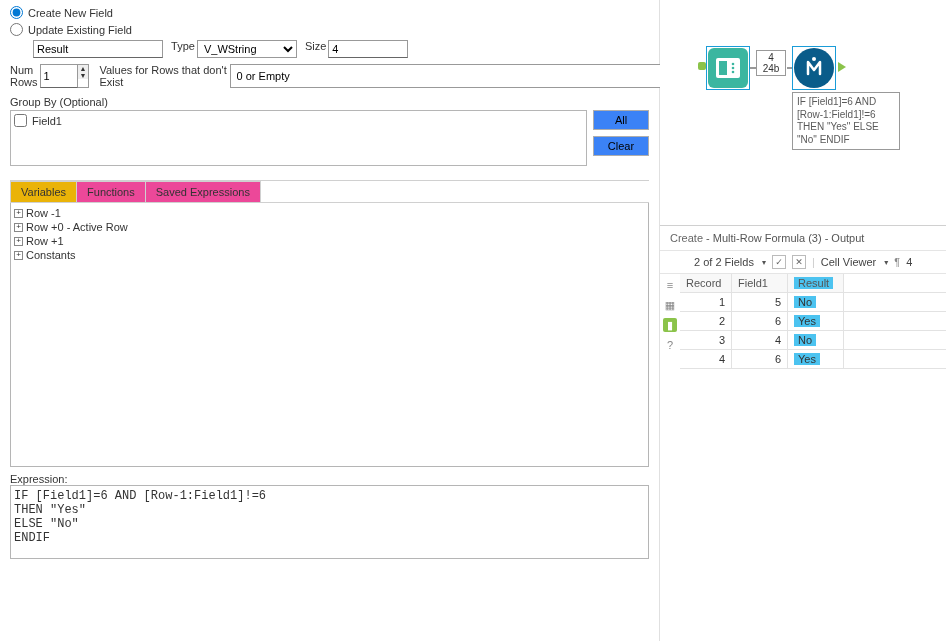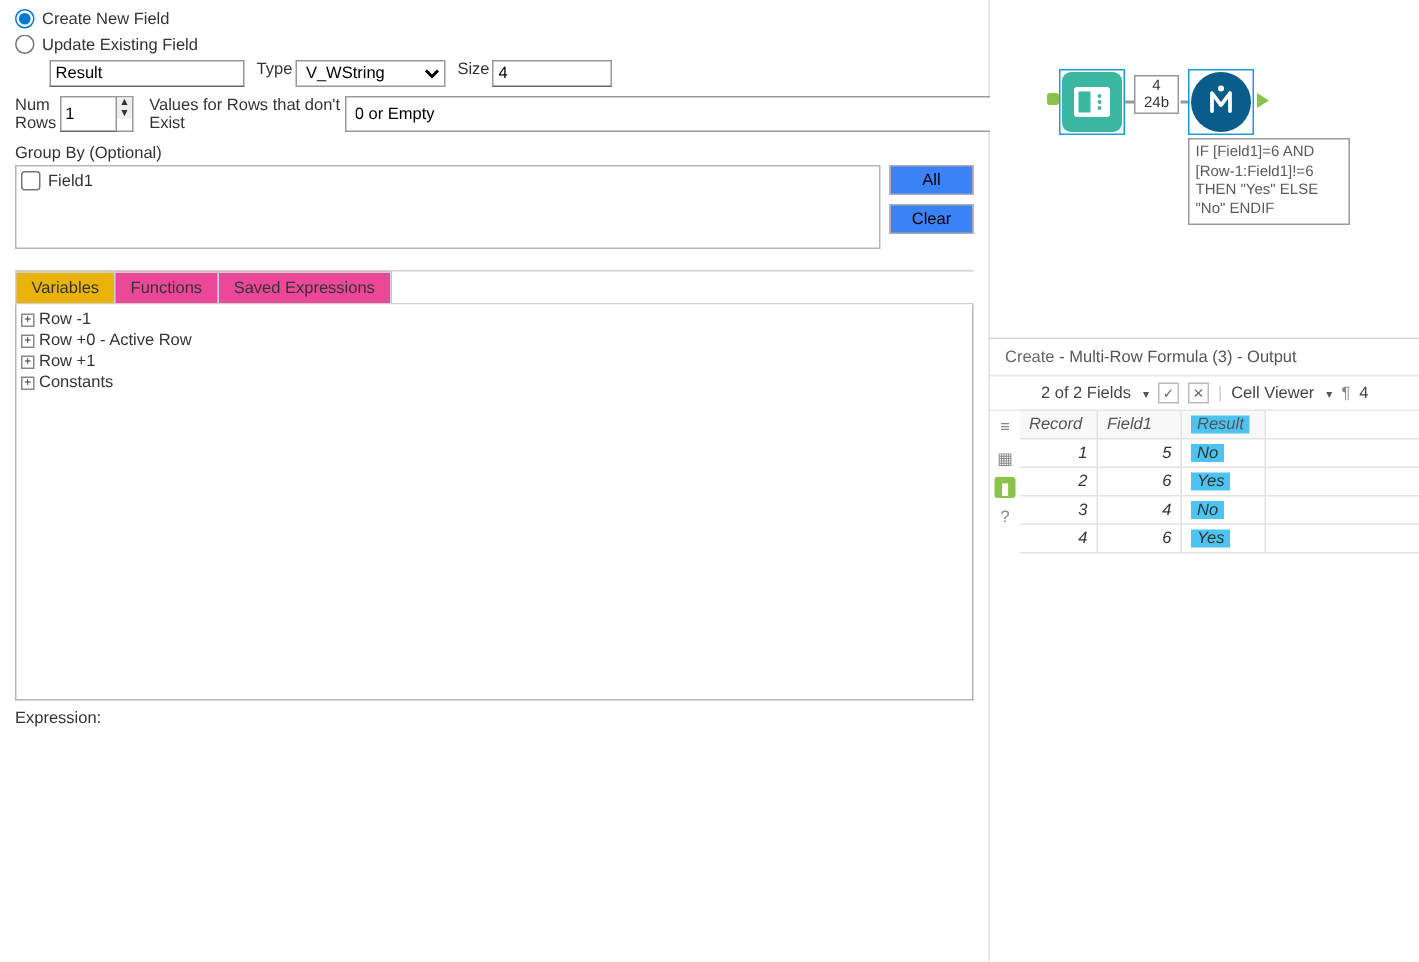--- a/index.html
+++ b/index.html
@@ -45,21 +45,21 @@
 .conn-line { position: absolute; height: 2px; background: #999; }
 .sel-box { position: absolute; border: 1px solid #1a9cd8; pointer-events: none; }
 .results-header { border-top: 1px solid #d0d0d0; padding: 6px 10px; font-size: 11px; color: #555; }
 .results-header span.title { color: #666; }
 .results-toolbar { display: flex; align-items: center; gap: 6px; padding: 4px 10px; border-top: 1px solid #e5e5e5; font-size: 11px; color: #444; }
 .tb-icon { width: 14px; height: 14px; display: inline-flex; align-items: center; justify-content: center; border: 1px solid #bbb; font-size: 9px; color: #666; cursor: pointer; }
 .results-body { display: flex; border-top: 1px solid #e5e5e5; }
 .results-rail { width: 20px; display: flex; flex-direction: column; align-items: center; gap: 6px; padding-top: 4px; }
 .rail-icon { width: 14px; height: 14px; display: flex; align-items: center; justify-content: center; color: #888; font-size: 11px; }
 .rail-icon.active { background: #8bc34a; border-radius: 2px; color: #fff; }
-.results-table { flex: 1; font-style: italic; }
+.results-table { flex: 1; }
 .rt-row { display: flex; border-bottom: 1px solid #e2e2e2; }
 .rt-cell { padding: 3px 6px; font-size: 11px; border-right: 1px solid #e2e2e2; }
 .rt-head .rt-cell { background: #f8f8f8; color: #555; }
 .c-rec { width: 52px; text-align: right; }
 .c-f1 { width: 56px; text-align: right; }
 .c-res { width: 56px; }
 .hl { background: #4cc3f0; display: inline-block; padding: 0 4px; }
 .caret { font-size: 8px; color: #555; margin-left: 2px; }
 .sep { color: #ccc; }
 </style>
@@ -142,20 +142,24 @@
         <div class="tree-row">
             <span class="tree-exp">+</span>
             <span>Row +1</span>
           </div>
         <div class="tree-row">
             <span class="tree-exp">+</span>
             <span>Constants</span>
           </div>
       </div>
       <div class="expr-label">Expression:</div>
+      <div class="expr-box">IF [Field1]=6 AND [Row-1:Field1]!=6
+THEN "Yes"
+ELSE "No"
+ENDIF</div>
     </div>
   </div>
 </div>
 
 <div class="right-panel">
   <div class="canvas">
     <div class="conn-dot" style="left:38px; top:62px"></div>
     <div class="sel-box" style="left:46px; top:46px; width:44px; height:44px"></div>
     <div class="tool-icon" style="left:48px; top:48px; background:#3bb6a0;">
       <svg viewBox="0 0 32 32">

